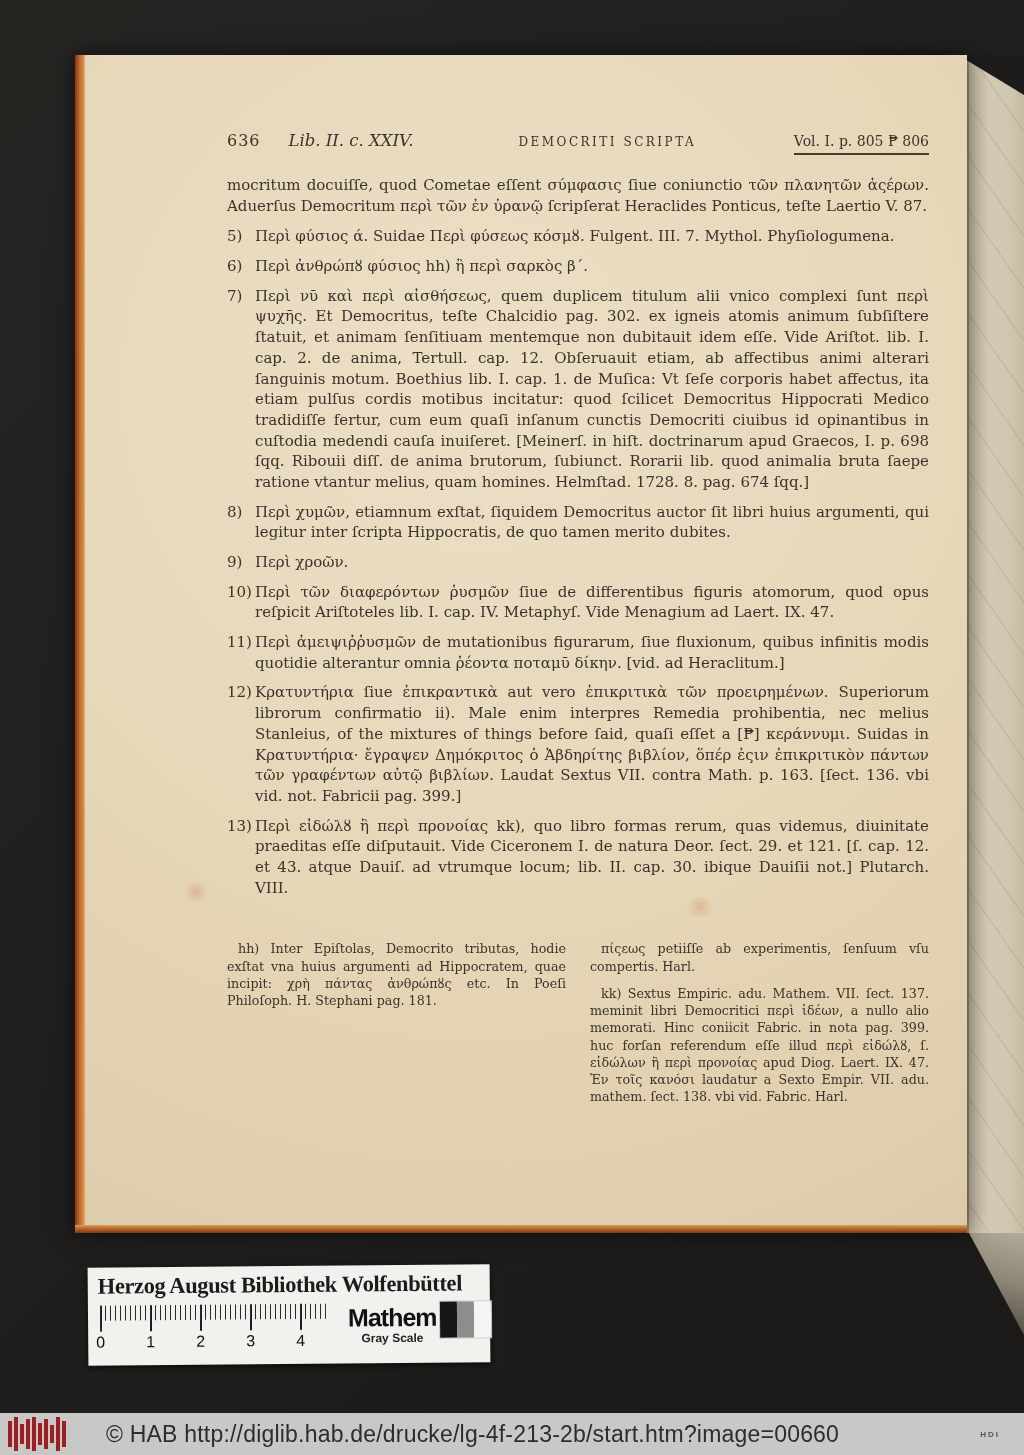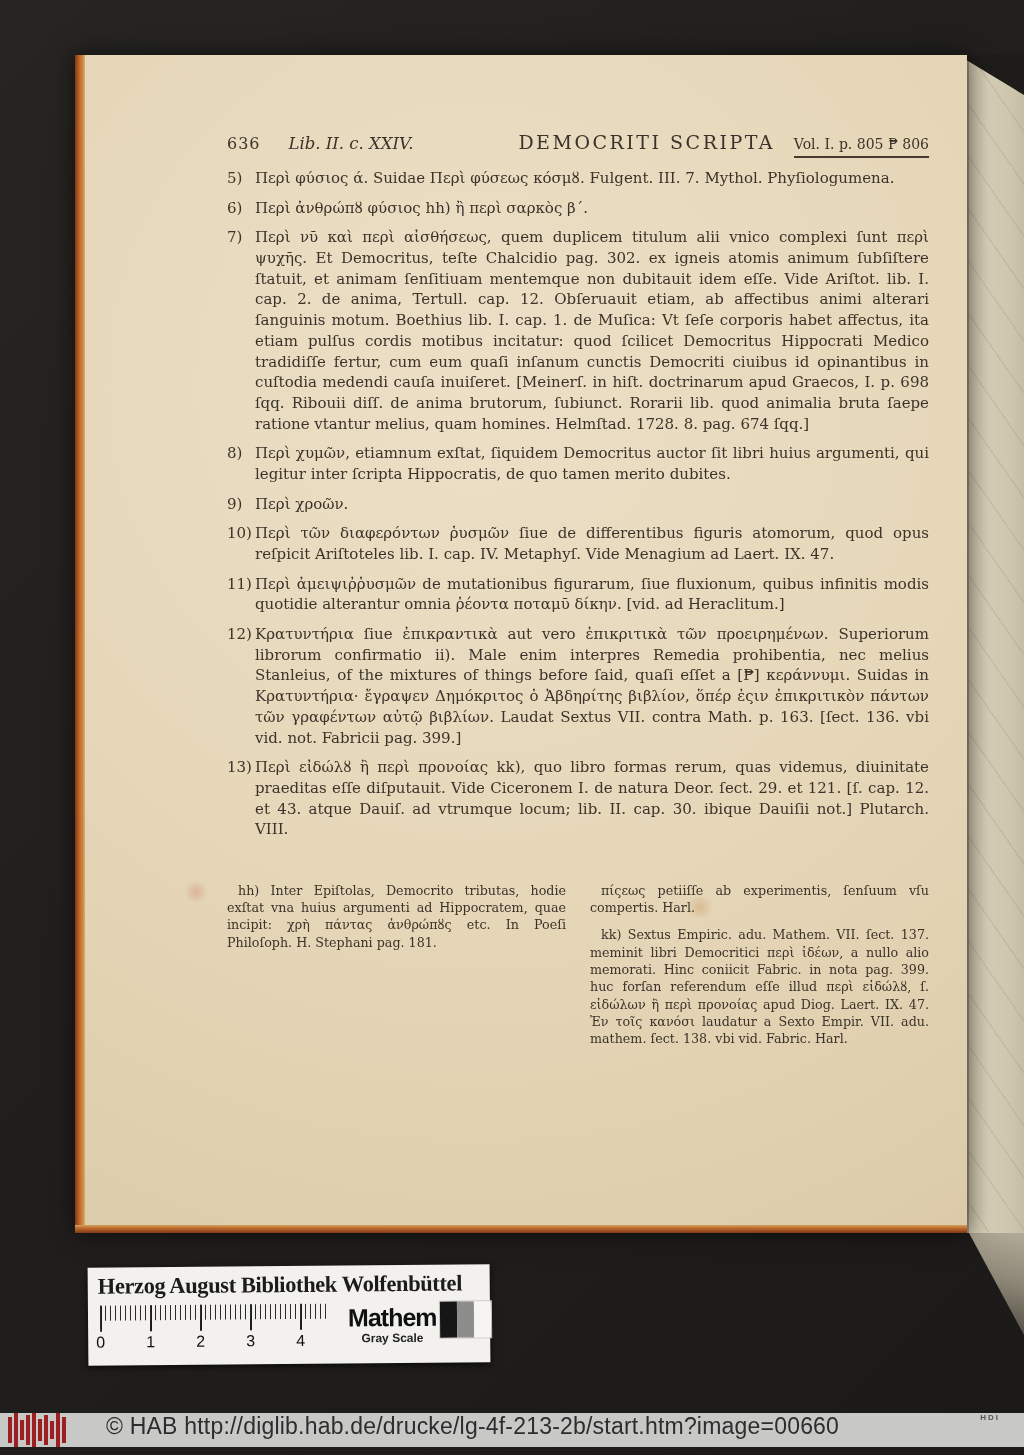--- a/index.html
+++ b/index.html
@@ -32,21 +32,21 @@
   .stain1 { position:absolute; left:108px; top:826px; width:26px; height:22px; border-radius:50%;
           background:radial-gradient(circle,rgba(205,120,100,.35),rgba(205,120,100,0) 70%); }
   .stain2 { position:absolute; left:608px; top:842px; width:34px; height:20px; border-radius:50%;
           background:radial-gradient(circle,rgba(190,130,70,.3),rgba(190,130,70,0) 70%); }
 
   .content { position:absolute; left:152px; top:76px; width:702px; }
 
   .pageheader { display:flex; align-items:baseline; font-size:16px; }
   .pagenum { letter-spacing:1px; }
   .bookref { font-style:italic; margin-left:28px; font-size:16.5px; }
-  .headtitle { margin-left:105px; letter-spacing:2.5px; font-size:19px; }
+  .headtitle { margin-left:105px; letter-spacing:2.5px; font-size:12px; }
   .volref { margin-left:auto; font-size:14px; border-bottom:2.5px solid #453b2f; padding-bottom:4px; }
 
   .intro { margin-top:20px; font-size:15px; line-height:1.38; text-align:justify; }
 
   .items { margin-top:10px; }
   .item { font-size:15px; line-height:1.38; text-align:justify;
           padding-left:28px; margin-top:9px; }
   .item .num { display:inline-block; width:28px; margin-left:-28px; }
 
   .catchword { text-align:right; font-size:15px; margin-top:2px; }
@@ -76,22 +76,22 @@
   .kodak-word { font-weight:bold; font-size:25px; letter-spacing:-1px; color:#111; }
   .kodak-sub { font-size:12px; font-weight:bold; color:#222; margin-top:2px; }
   .swatches { position:absolute; left:341px; top:0; display:flex; height:38px;
            border:1px solid #c9c7c2; }
   .sw { width:17px; height:100%; }
   .sw-black { background:#161616; }
   .sw-gray  { background:#8d8d8b; }
   .sw-white { background:#f6f5f2; }
 
   
-  .bottombar { position:absolute; left:0; top:1413px; width:1024px; height:34px;
-           background:#c8c8c6; display:flex; align-items:flex-start; }
+  .bottombar { position:absolute; left:0; top:1413px; width:1024px; height:42px;
+           background:#c8c8c6; display:flex; align-items:center; }
   .hab-logo { display:flex; align-items:center; gap:2px; height:34px; margin-left:8px; }
   .hab-logo i { display:block; width:4px; background:#9c1f23; }
   .urltext { margin-left:40px; font-family:"Liberation Sans", sans-serif;
            font-size:23px; color:#2d2d2d; letter-spacing:.2px; }
   .barmark { margin-left:auto; margin-right:24px; font-family:"Liberation Sans", sans-serif;
            font-size:8px; color:#555; letter-spacing:2px; font-weight:bold; }
 </style>
 </head>
 <body>
 
@@ -110,20 +110,21 @@
     <div class="stain2"></div>
 
     <div class="content">
       <div class="pageheader">
         <span class="pagenum">636</span>
         <span class="bookref">Lib. II. c. XXIV.</span>
         <span class="headtitle">DEMOCRITI SCRIPTA</span>
         <span class="volref">Vol. I. p. 805 ₱ 806</span>
       </div>
 
+      <p class="intro">mocritum docuiſſe, quod Cometae eſſent σύμφασις ſiue coniunctio τῶν πλανητῶν ἀςέρων.  Aduerſus Democritum περὶ τῶν ἐν ὐρανῷ ſcripſerat Heraclides Ponticus, teſte Laertio V. 87.</p>
 
       <div class="items" id="items">
           <div class="item"><span class="num">5)</span><span>Περὶ φύσιος ά.  Suidae Περὶ φύσεως κόσμȣ.  Fulgent. III. 7. Mythol. Phyſiologumena.</span></div>
           <div class="item"><span class="num">6)</span><span>Περὶ ἀνθρώπȣ φύσιος hh) ἢ περὶ σαρκὸς β΄.</span></div>
           <div class="item"><span class="num">7)</span><span>Περὶ νῦ καὶ περὶ αἰσθήσεως, quem duplicem titulum alii vnico complexi ſunt περὶ ψυχῆς. Et Democritus, teſte Chalcidio pag. 302. ex igneis atomis animum ſubſiſtere ſtatuit, et animam ſenſitiuam mentemque non dubitauit idem eſſe.  Vide Ariſtot. lib. I. cap. 2. de anima, Tertull. cap. 12.  Obſeruauit etiam, ab affectibus animi alterari ſanguinis motum.  Boethius lib. I. cap. 1. de Muſica: Vt ſeſe corporis habet affectus, ita etiam pulſus cordis motibus incitatur: quod ſcilicet Democritus Hippocrati Medico tradidiſſe fertur, cum eum quaſi inſanum cunctis Democriti ciuibus id opinantibus in cuſtodia medendi cauſa inuiſeret.  [Meinerſ. in hiſt. doctrinarum apud Graecos, I. p. 698 ſqq.  Ribouii diſſ. de anima brutorum, ſubiunct.  Rorarii lib. quod animalia bruta ſaepe ratione vtantur melius, quam homines. Helmſtad. 1728. 8. pag. 674 ſqq.]</span></div>
           <div class="item"><span class="num">8)</span><span>Περὶ χυμῶν, etiamnum exſtat, ſiquidem Democritus auctor ſit libri huius argumenti, qui legitur inter ſcripta Hippocratis, de quo tamen merito dubites.</span></div>
           <div class="item"><span class="num">9)</span><span>Περὶ χροῶν.</span></div>
           <div class="item"><span class="num">10)</span><span>Περὶ τῶν διαφερόντων ῥυσμῶν ſiue de differentibus figuris atomorum, quod opus reſpicit Ariſtoteles lib. I. cap. IV. Metaphyſ.  Vide Menagium ad Laert. IX. 47.</span></div>
           <div class="item"><span class="num">11)</span><span>Περὶ ἀμειψιῤῥυσμῶν de mutationibus figurarum, ſiue fluxionum, quibus infinitis modis quotidie alterantur omnia ῥέοντα ποταμῦ δίκην. [vid. ad Heraclitum.]</span></div>
           <div class="item"><span class="num">12)</span><span>Κρατυντήρια ſiue ἐπικραντικὰ aut vero ἐπικριτικὰ τῶν προειρημένων.  Superiorum librorum confirmatio ii).  Male enim interpres Remedia prohibentia, nec melius Stanleius, of the mixtures of things before ſaid, quaſi eſſet a [₱] κεράννυμι.  Suidas in Κρατυντήρια· ἔγραψεν Δημόκριτος ὁ Ἀβδηρίτης βιβλίον, ὅπέρ ἐςιν ἐπικριτικὸν πάντων τῶν γραφέντων αὐτῷ βιβλίων.  Laudat Sextus VII. contra Math. p. 163. [ſect. 136. vbi vid. not. Fabricii pag. 399.]</span></div>

